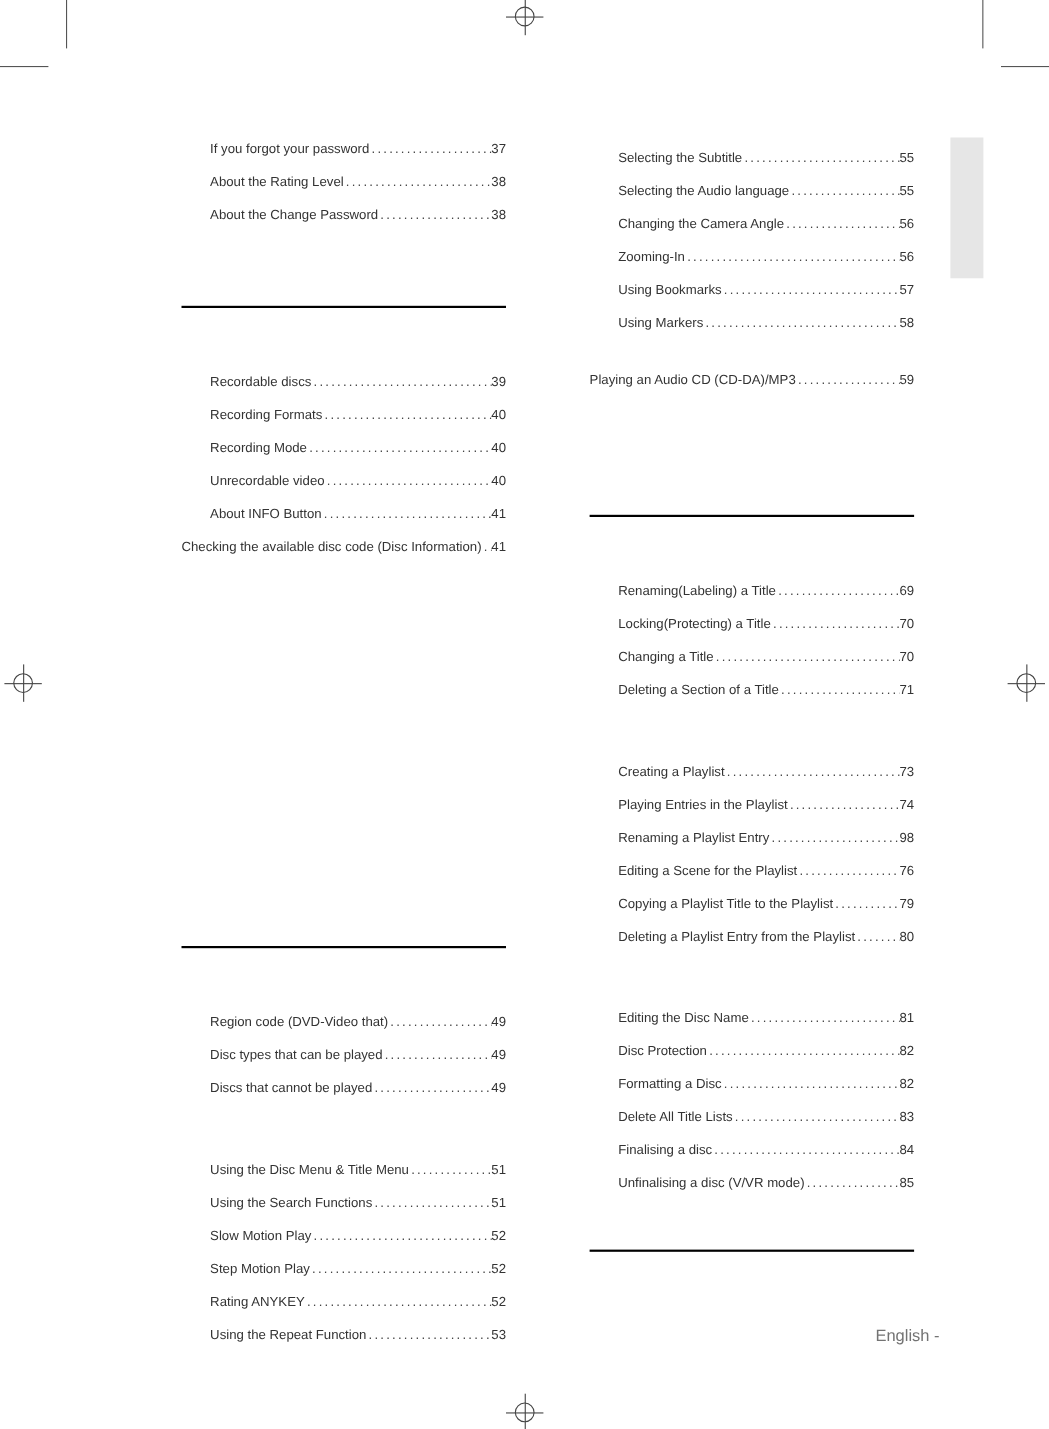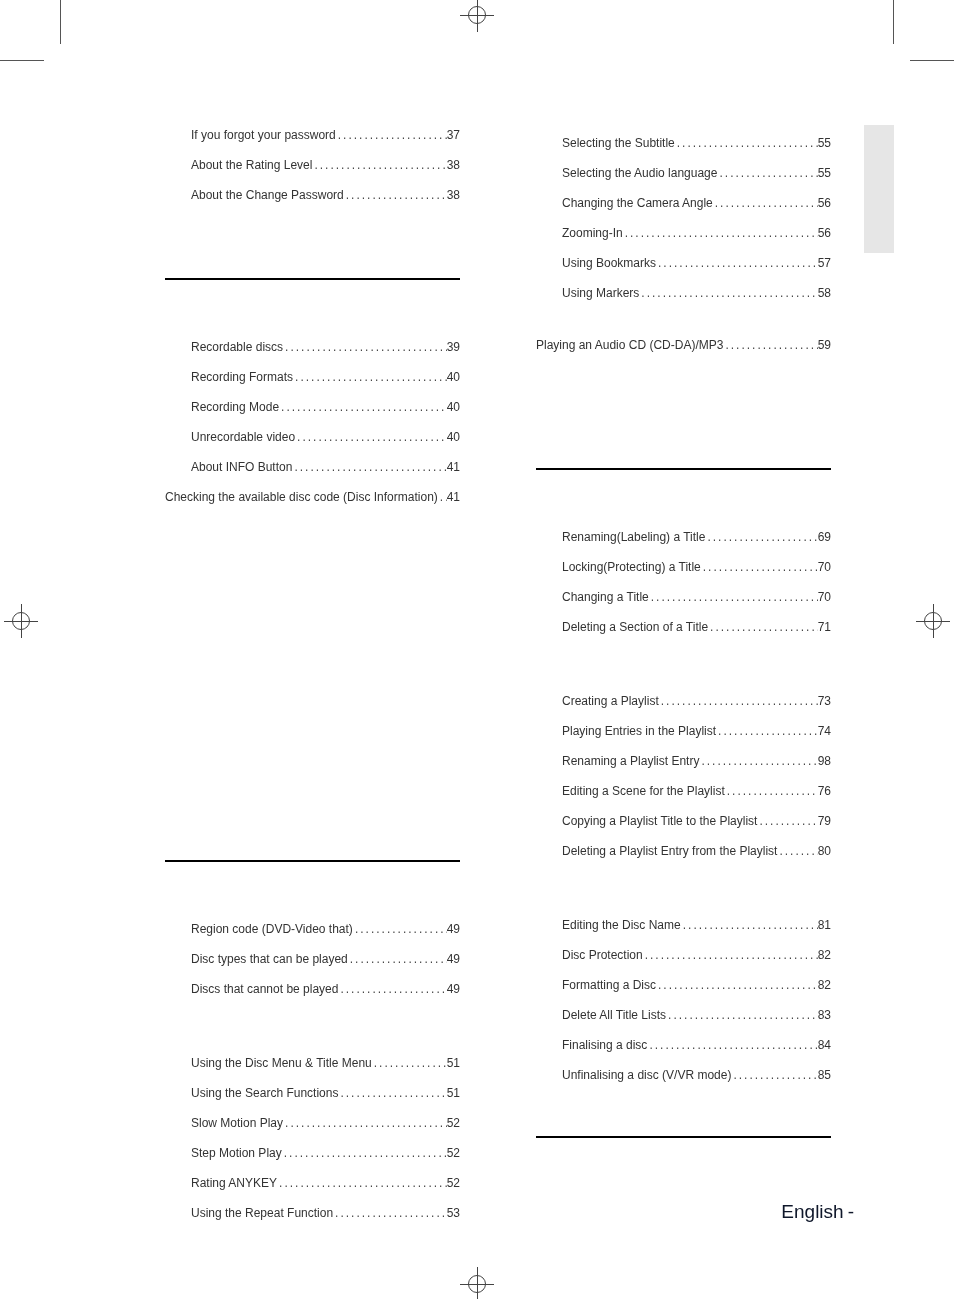--- a/index.html
+++ b/index.html
@@ -102,22 +102,22 @@
     content: "..............................................................................................................";
     display: inline-block;
     vertical-align: baseline;
   }
   .toc-page { flex: 0 0 auto; }
 
   .footer-lang {
     position: absolute;
     right: 100px;
     bottom: 76px;
-    font-size: 19px;
-    color: #0f172a;
+    font-size: 15px;
+    color: #737373;
   }
   .footer-lang .dash { padding-left: 4px; }
 </style>
 </head>
 <body>
 
 <div class="print-mark pm-top-h"></div>
 <div class="print-mark pm-top-v"></div>
 <div class="print-mark pm-top-h2"></div>
 <div class="print-mark pm-top-v2"></div>

